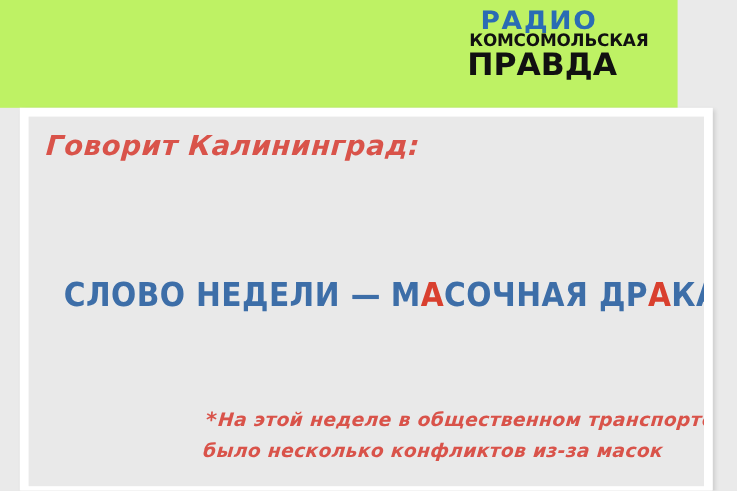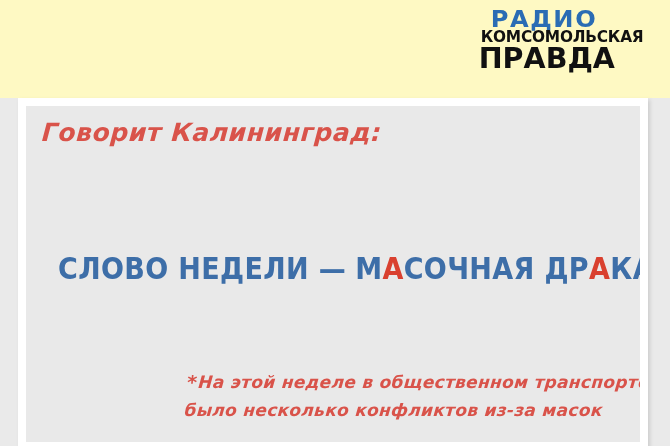--- a/index.html
+++ b/index.html
@@ -13,23 +13,23 @@
     font-family: "Liberation Sans", sans-serif;
     overflow: hidden;
     position: relative;
   }
 
   
   .header {
     position: absolute;
     top: 0;
     left: 0;
-    width: 670px;
+    width: 616px;
     height: 98px;
-    background: #fef9c3;
+    background: #bef264;
   }
   .logo {
     position: absolute;
     right: 62px;
     top: 8px;
     width: 128px;
     text-align: center;
     line-height: 1;
     user-select: none;
   }

